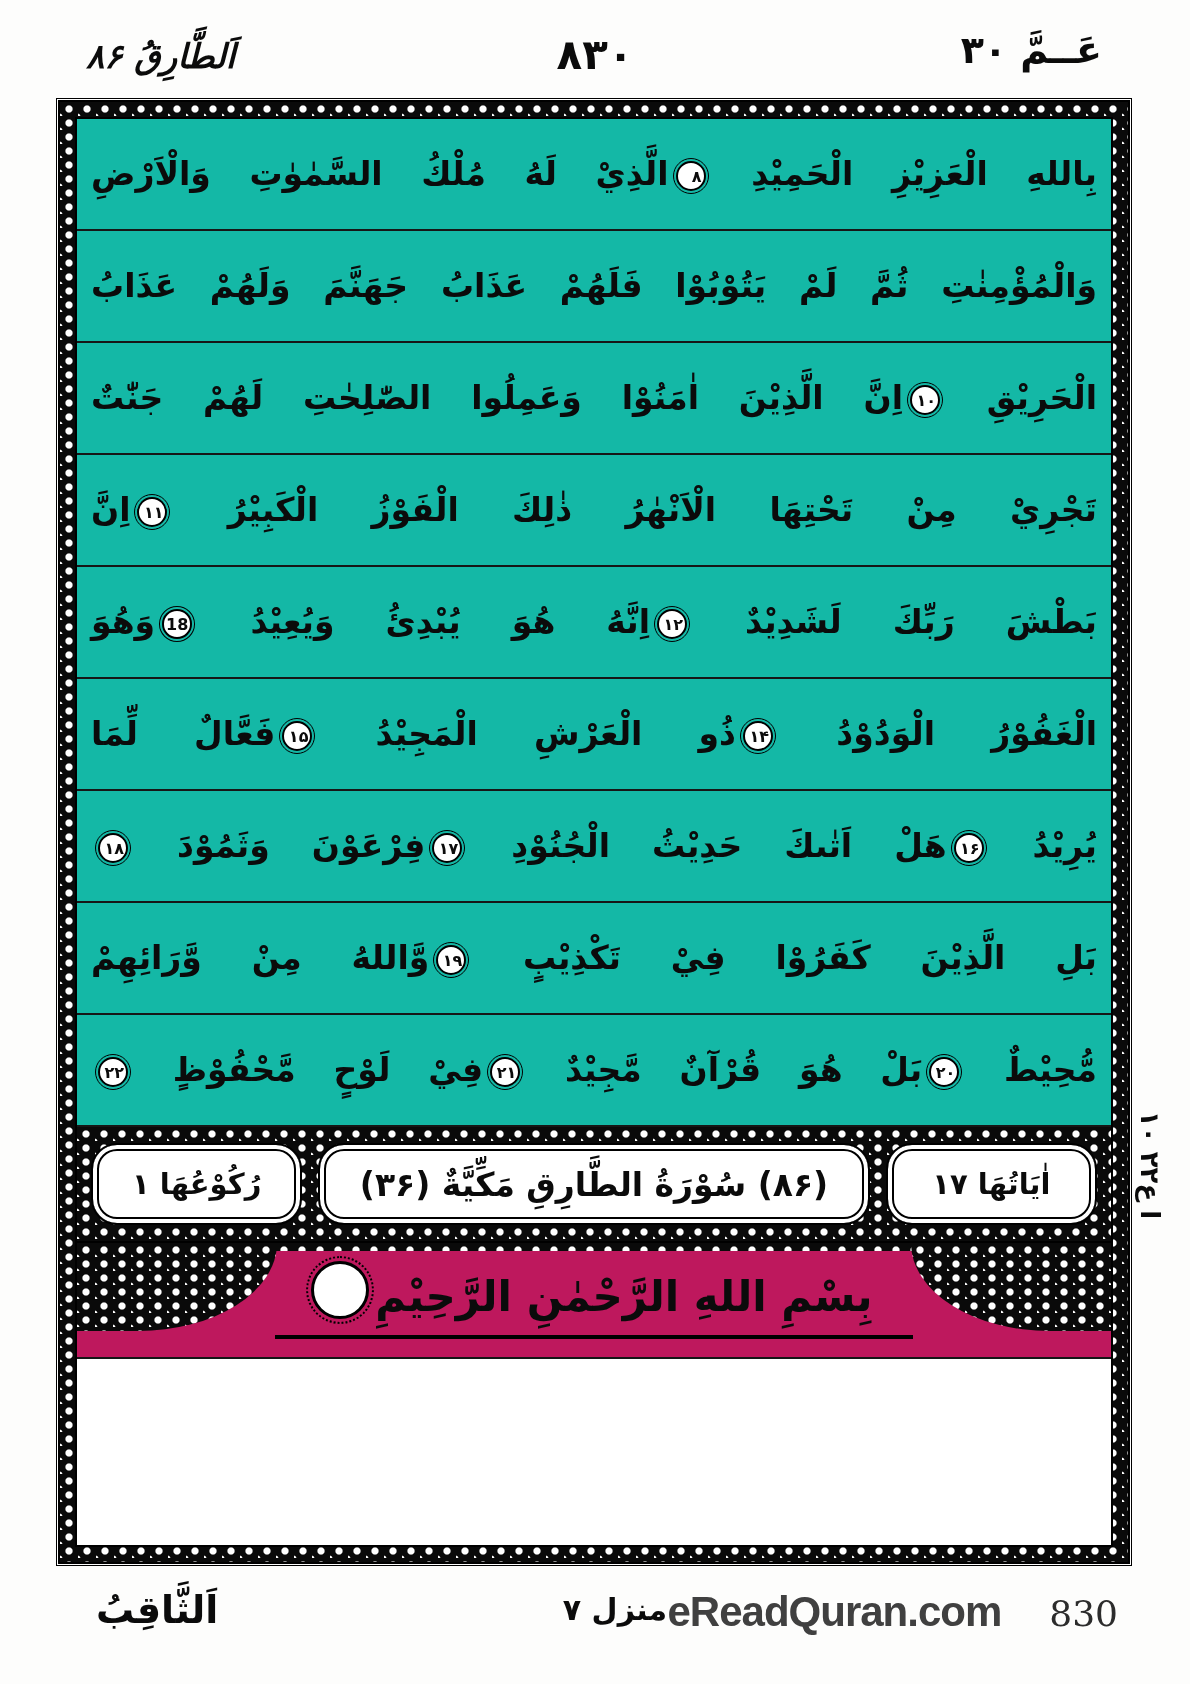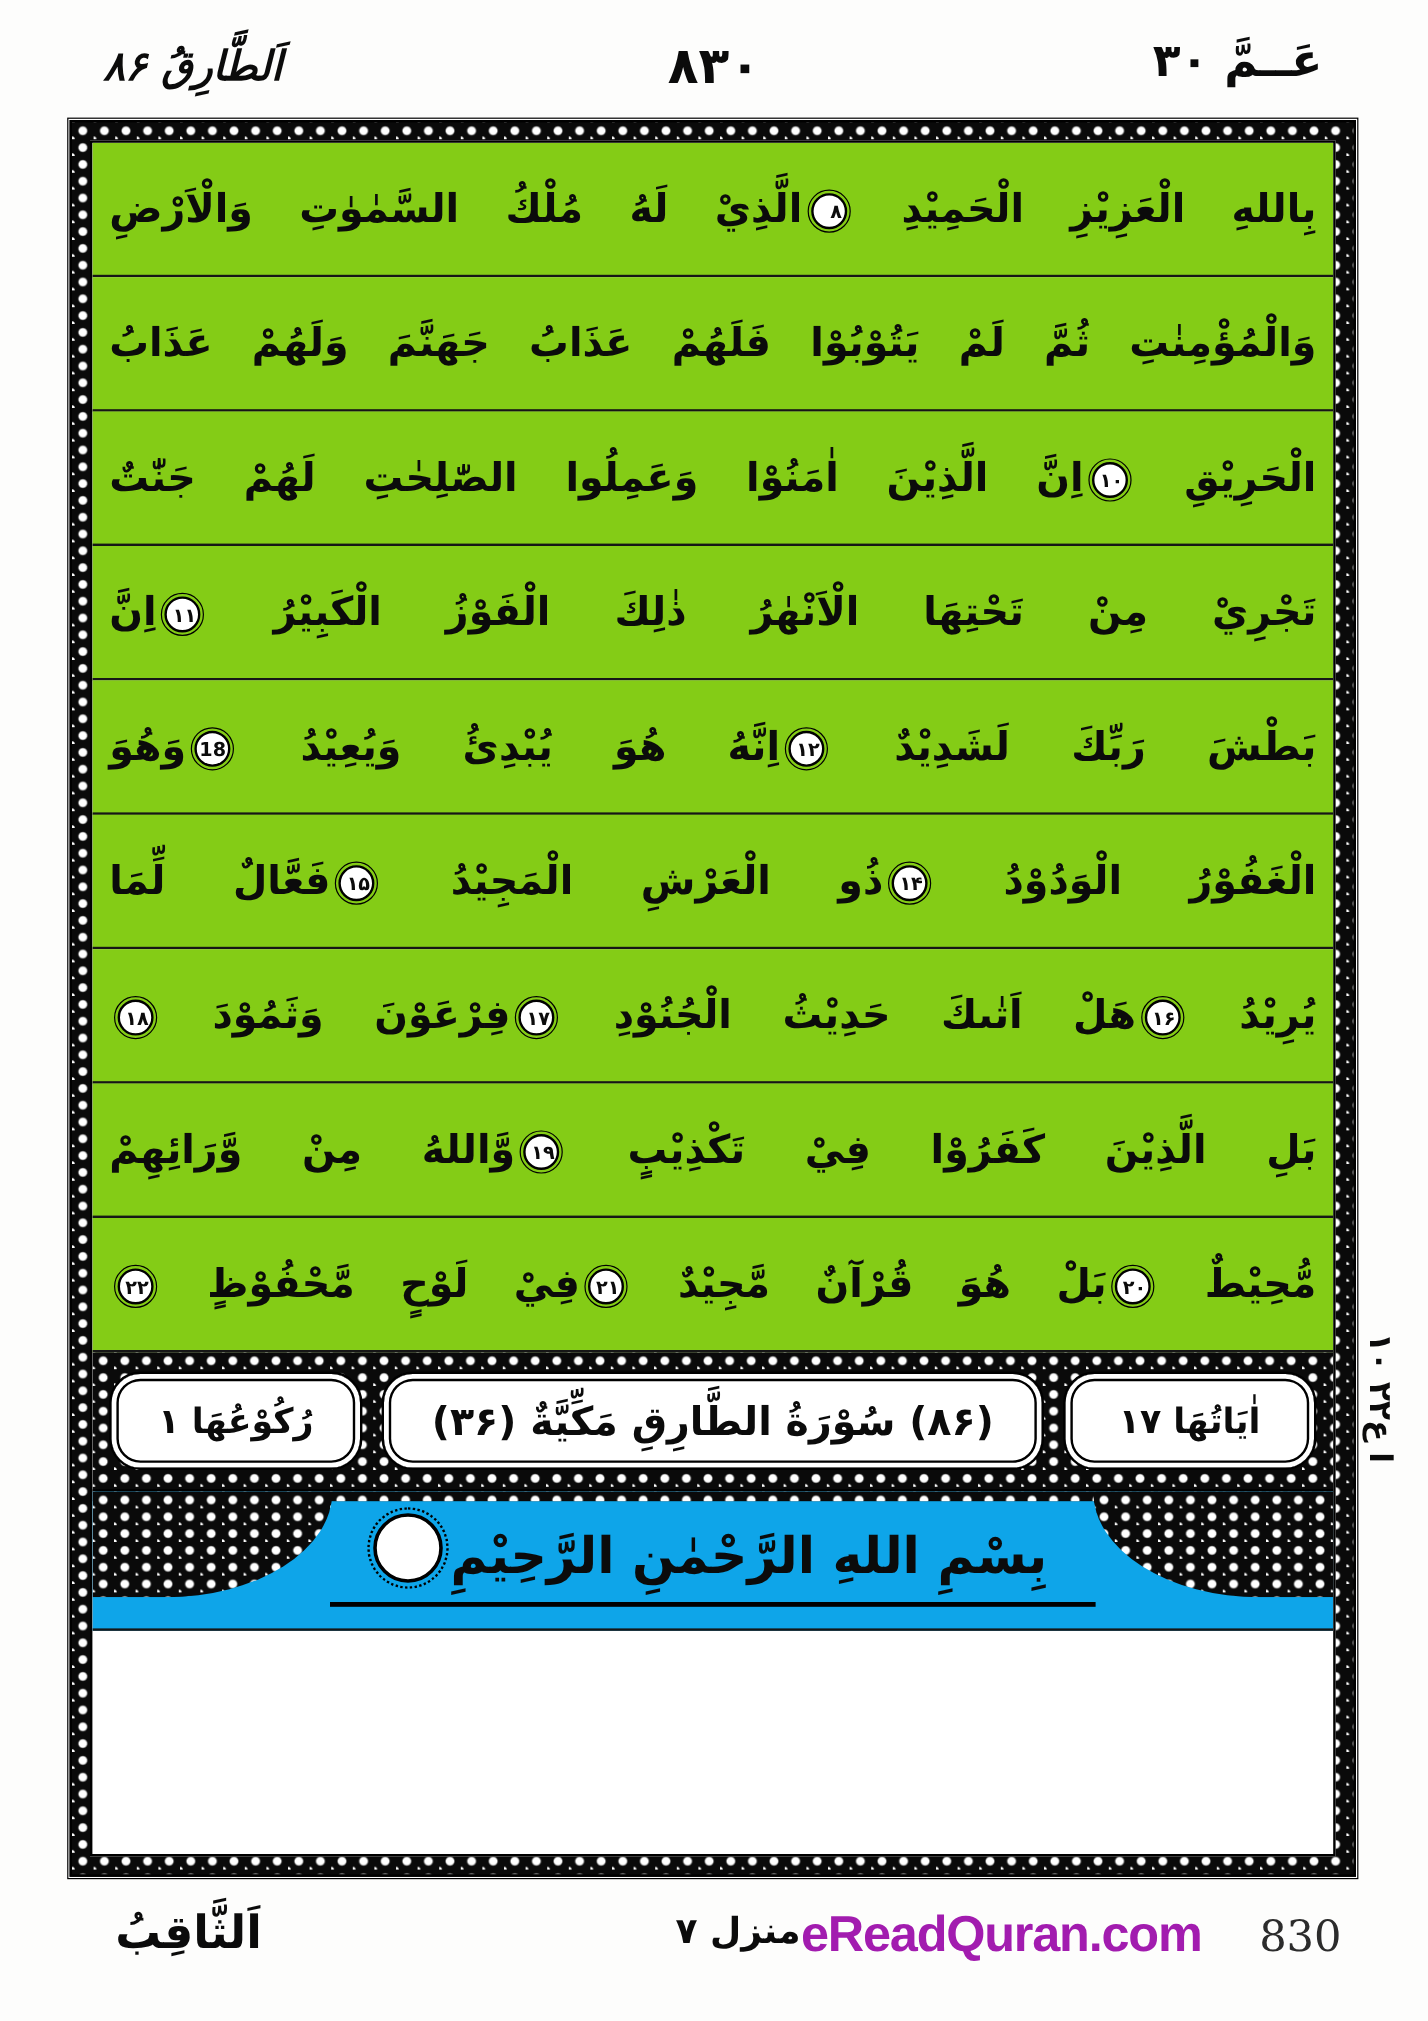--- a/index.html
+++ b/index.html
@@ -28,21 +28,21 @@
     box-shadow:0 0 0 1px #fff, 0 0 0 2px #000;
   }
   .frame-inner{
     width:100%;height:100%;box-sizing:border-box;background:#fff;
     border:2px solid #000;display:flex;flex-direction:column;overflow:hidden;
   }
 
   
   .qline{
     box-sizing:border-box;height:112px;flex:none;border-bottom:2px solid #161616;
-    display:flex;align-items:center;padding:0 14px;background:#84cc16;
+    display:flex;align-items:center;padding:0 14px;background:#14b8a6;
   }
   .qtext{
     width:100%;direction:rtl;white-space:nowrap;
     text-align:justify;text-align-last:justify;
     font-size:33px;font-weight:700;line-height:1.15;
   }
   .ayah-num{
     display:inline-block;min-width:30px;height:30px;line-height:27px;
     border:2px solid #000;border-radius:50%;outline:1px solid #000;outline-offset:2px;
     font-size:16px;font-weight:700;text-align:center;vertical-align:3px;margin:0 7px;
@@ -57,21 +57,21 @@
   .cart{
     background:#fff;border:2px solid #000;border-radius:26px;height:82px;box-sizing:border-box;
     box-shadow:inset 0 0 0 4px #fff, inset 0 0 0 6px #000;
     display:flex;align-items:center;justify-content:center;font-weight:700;direction:rtl;
   }
   .cart.side{flex:0 0 21%;font-size:29px;}
   .cart.main{flex:1;font-size:33px;}
 
   
   .bismillah-row{
-    height:116px;flex:none;position:relative;background:#0ea5e9;
+    height:116px;flex:none;position:relative;background:#be185d;
     border-bottom:2px solid #161616;box-sizing:border-box;overflow:hidden;text-align:right;
   }
   .btop{position:absolute;top:0;left:0;right:0;height:8px;}
   .bcorner{position:absolute;top:0;bottom:26px;width:200px;}
   .bcorner.l{left:0;border-bottom-right-radius:150px 95px;}
   .bcorner.r{right:0;border-bottom-left-radius:150px 95px;}
   .bwrap{position:absolute;inset:0;display:flex;align-items:center;justify-content:center;z-index:2;}
   .bismillah-text{
     direction:rtl;font-size:42px;font-weight:700;
     border-bottom:4px solid #000;padding:0 40px 14px 10px;white-space:nowrap;
@@ -87,21 +87,21 @@
   
   .margin-marker{
     position:absolute;left:1070px;top:1150px;width:160px;text-align:center;
     transform:rotate(90deg);font-size:26px;font-weight:700;white-space:nowrap;direction:rtl;
   }
 
   
   .footer-catchword{position:absolute;left:96px;top:1588px;font-size:38px;font-weight:700;}
   .footer-manzil{position:absolute;left:0;right:0;top:1592px;text-align:center;font-size:30px;font-weight:700;padding-left:40px;}
   .footer-right{position:absolute;right:72px;top:1588px;display:flex;align-items:baseline;gap:48px;}
-  .footer-brand{font-size:42px;font-weight:700;letter-spacing:-1px;font-family:"Liberation Sans", sans-serif;color:#a21caf;}
+  .footer-brand{font-size:42px;font-weight:700;letter-spacing:-1px;font-family:"Liberation Sans", sans-serif;color:#404040;}
   .footer-page{font-size:36px;font-family:"DejaVu Serif", serif;color:#2c2c2c;}
 </style>
 </head>
 <body>
 
 <div class="hdr-left rtl">اَلطَّارِقُ ۸۶</div>
 <div class="hdr-center rtl">۸۳۰</div>
 <div class="hdr-right rtl">عَــمَّ ۳۰</div>
 
 <div class="frame pattern">

